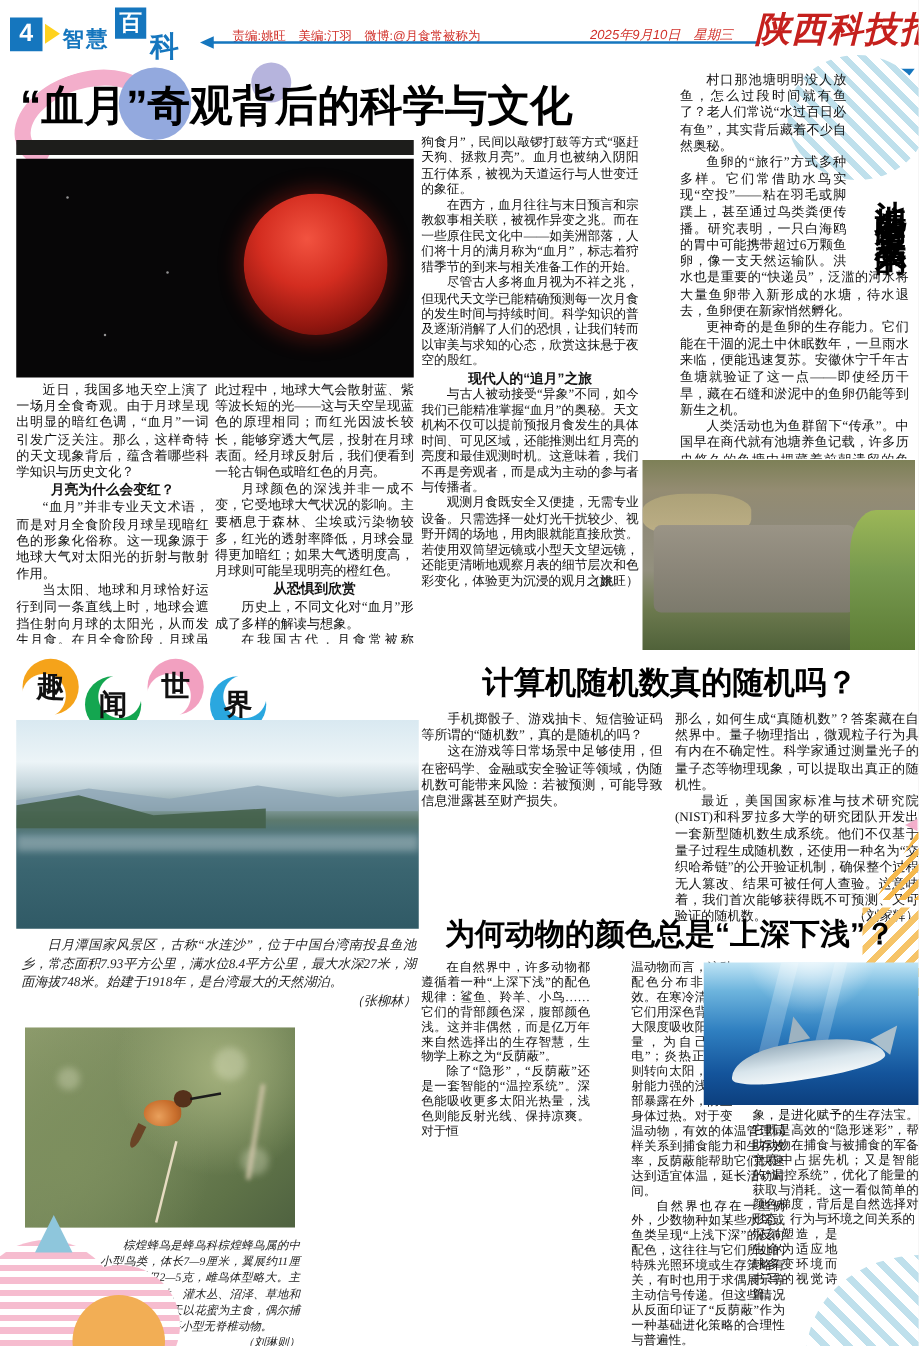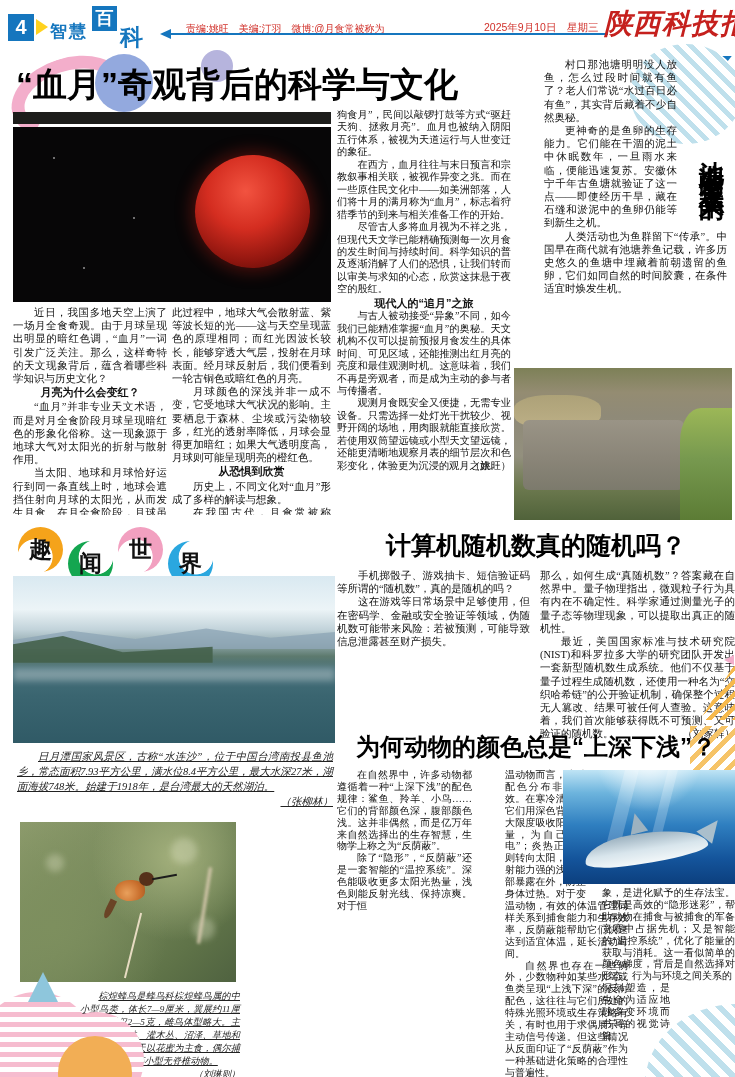--- a/index.html
+++ b/index.html
@@ -15,21 +15,21 @@
             border-top:8px solid transparent;border-bottom:8px solid transparent;}
   .logo{left:48px;top:6px;width:130px;height:44px;font-family:"Liberation Sans",sans-serif;}
   .logo .w1{position:absolute;left:2px;top:14px;font-size:17px;font-weight:900;color:#1576be;letter-spacing:2px;}
   .logo .w2{position:absolute;left:44px;top:0;width:25px;height:25px;background:#1576be;color:#fff;
             font-size:18px;font-weight:bold;text-align:center;line-height:25px;}
   .logo .w3{position:absolute;left:72px;top:16px;font-size:23px;font-weight:900;color:#1576be;}
   .editors{left:186px;top:22px;font-size:10px;color:#d0302a;font-family:"Liberation Sans",sans-serif;}
   .hrule{left:170px;top:33px;width:438px;height:2px;background:#1576be;}
   .hrule-arrow{left:160px;top:29px;width:0;height:0;border-right:11px solid #1576be;
                border-top:5px solid transparent;border-bottom:5px solid transparent;}
-  .date{left:484px;top:21px;font-size:10.5px;color:#d0302a;font-family:"Liberation Sans",sans-serif;}
+  .date{left:472px;top:21px;font-size:10.5px;color:#d0302a;font-family:"Liberation Sans",sans-serif;font-style:italic;}
   .masthead{left:604px;top:5px;width:132px;font-size:28px;font-weight:bold;font-style:italic;
             color:#c5201d;letter-spacing:1px;white-space:nowrap;}
   .mh-stripes{left:682px;top:49px;}
   .mh-stripes span{display:inline-block;width:13px;height:7px;background:#1576be;
                    transform:skewX(-38deg);margin-right:4px;}
 
   
   .bt{font-size:10.5px;line-height:13.2px;text-align:justify;}
   .bt-sm{font-size:10.2px;line-height:12.45px;text-align:justify;}
   .bt-xs{font-size:10px;line-height:11.9px;text-align:justify;}
@@ -86,21 +86,21 @@
   .badge.b3{background:radial-gradient(circle at 62% 36%,#fff 0 42%,#2aa7df 44%);}
 
   
   .lake-photo{left:13px;top:576px;width:322px;height:167px;overflow:hidden;
               background:linear-gradient(180deg,#d9e9f1 0%,#ecf4f7 20%,#c2d3da 32%,#95acb1 40%,#5d7a6e 48%,#47707a 56%,#3a6570 72%,#305a66 100%);}
   .lake-far{position:absolute;left:0;top:30%;width:100%;height:14%;background:#8fa6b6;
             clip-path:polygon(0 60%,18% 20%,38% 55%,60% 10%,80% 50%,100% 25%,100% 100%,0 100%);opacity:.8;}
   .lake-ridge{position:absolute;left:0;top:36%;width:62%;height:16%;background:#44604a;
               clip-path:polygon(0 30%,25% 0,55% 60%,100% 40%,100% 100%,0 100%);opacity:.9;}
   .lake-streak{position:absolute;left:0;top:55%;width:100%;height:8%;background:rgba(255,255,255,.3);filter:blur(3px);}
-  .caption{font-style:italic;color:#222;text-decoration:underline;}
+  .caption{font-style:italic;color:#222;}
   .lake-cap{left:17px;top:749px;width:316px;font-size:10.5px;line-height:15px;text-align:justify;}
   .lake-cap p{margin:0;text-indent:2em;}
   .bird-cap{left:80px;top:990px;width:160px;font-size:9.2px;line-height:13px;text-align:justify;}
   .bird-cap p{margin:0;text-indent:2em;}
 
   
   .bird-photo{left:20px;top:822px;width:216px;height:160px;overflow:hidden;
               background:radial-gradient(circle at 72% 22%,#a3b07c 0,rgba(0,0,0,0) 42%),
                          radial-gradient(circle at 15% 65%,#7d8f5e 0,rgba(0,0,0,0) 55%),
                          linear-gradient(135deg,#8e9c6d 0%,#75875a 45%,#5f7348 78%,#4f6240 100%);}
@@ -213,20 +213,21 @@
     <p>与古人被动接受“异象”不同，如今我们已能精准掌握“血月”的奥秘。天文机构不仅可以提前预报月食发生的具体时间、可见区域，还能推测出红月亮的亮度和最佳观测时机。这意味着，我们不再是旁观者，而是成为主动的参与者与传播者。</p>
     <p>观测月食既安全又便捷，无需专业设备。只需选择一处灯光干扰较少、视野开阔的场地，用肉眼就能直接欣赏。若使用双筒望远镜或小型天文望远镜，还能更清晰地观察月表的细节层次和色彩变化，体验更为沉浸的观月之旅。</p>
     <span class="sign-sm">（姚旺）</span>
   </div>
 
   <div class="abs fish-decor"></div>
   <div class="abs fish-vtitle">池塘中的鱼是怎么来的</div>
   <div class="abs fish-text bt">
     <div class="fish-spacer"></div>
     <p>村口那池塘明明没人放鱼，怎么过段时间就有鱼了？老人们常说“水过百日必有鱼”，其实背后藏着不少自然奥秘。</p>
+    <p>鱼卵的“旅行”方式多种多样。它们常借助水鸟实现“空投”——粘在羽毛或脚蹼上，甚至通过鸟类粪便传播。研究表明，一只白海鸥的胃中可能携带超过6万颗鱼卵，像一支天然运输队。洪水也是重要的“快递员”，泛滥的河水将大量鱼卵带入新形成的水塘，待水退去，鱼卵便在新家悄然孵化。</p>
     <p>更神奇的是鱼卵的生存能力。它们能在干涸的泥土中休眠数年，一旦雨水来临，便能迅速复苏。安徽休宁千年古鱼塘就验证了这一点——即使经历干旱，藏在石缝和淤泥中的鱼卵仍能等到新生之机。</p>
     <p>人类活动也为鱼群留下“传承”。中国早在商代就有池塘养鱼记载，许多历史悠久的鱼塘中埋藏着前朝遗留的鱼卵，它们如同自然的时间胶囊，在条件适宜时焕发生机。</p>
 
   </div>
   <div class="abs pond-photo">
     <div class="pond-reeds"></div>
     <div class="pond-water"></div>
     <div class="pond-grass" style="background:linear-gradient(180deg,#9cb757 0%,#77994f 45%,#5c7c35 100%);"></div>
   </div>
 

